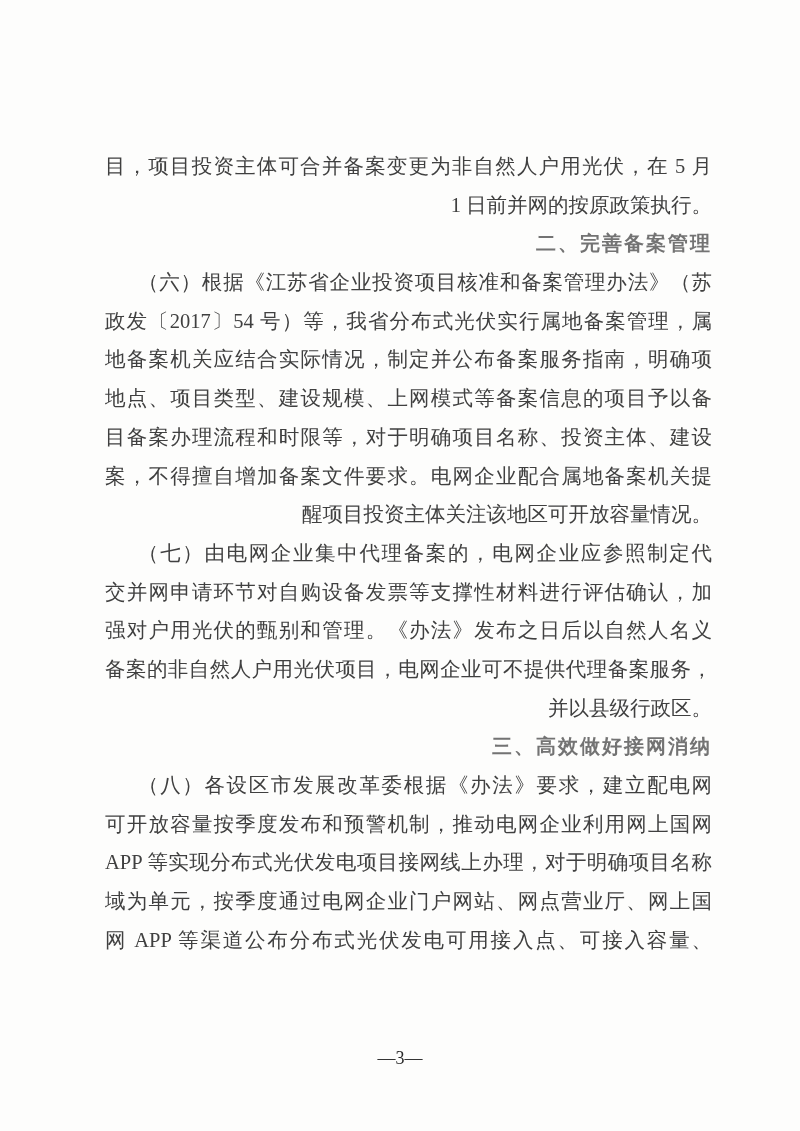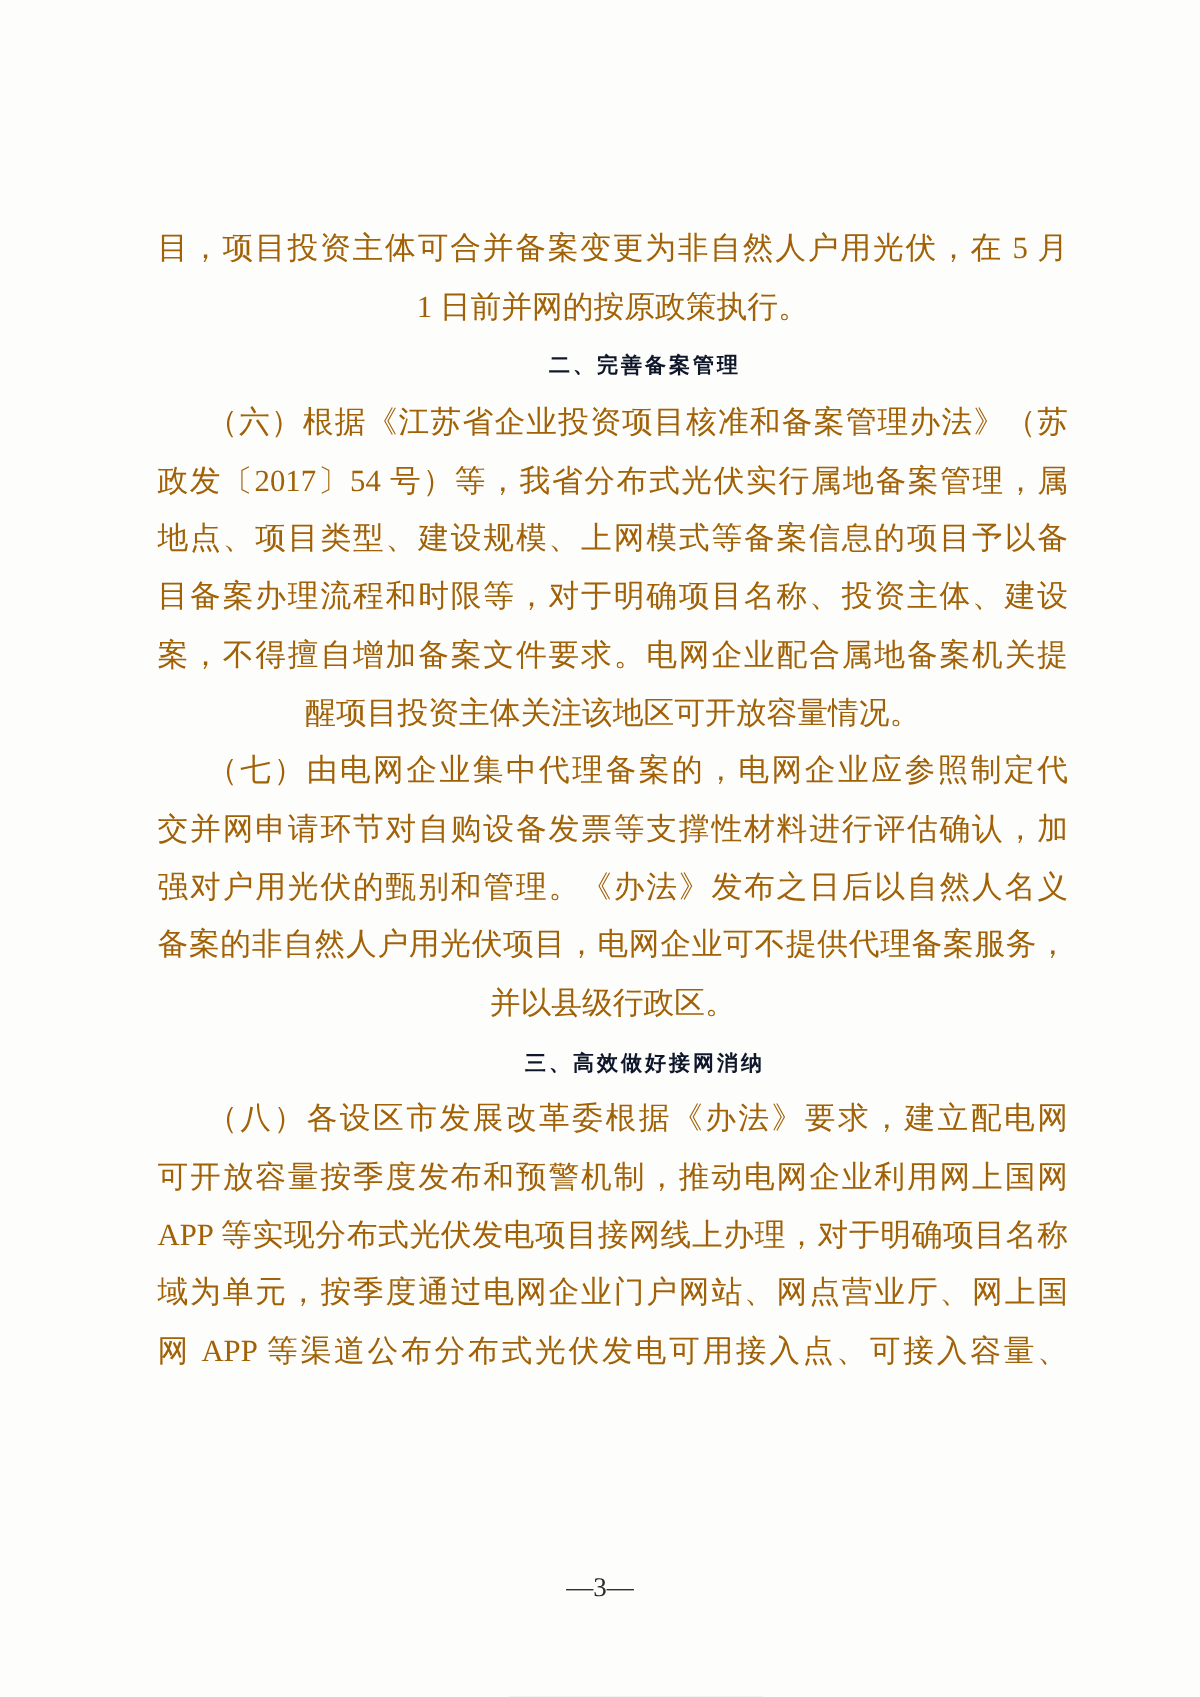--- a/index.html
+++ b/index.html
@@ -20,43 +20,43 @@
     position: absolute;
     left: 105px;
     top: 147px;
     width: 607px;
   }
   .line {
     height: 38.7px;
     line-height: 38.7px;
     font-size: 20.5px;
     white-space: nowrap;
-    color: #a16207;
+    color: #404040;
   }
   
   .line.justify {
     text-align: justify;
     text-align-last: justify;
   }
   
   .line.indent {
     text-indent: 33px;
   }
   
   .line.endline {
-    text-align: center;
+    text-align: right;
   }
   
   .line.heading {
     font-family: "Liberation Sans", "DejaVu Sans", sans-serif;
     font-weight: bold;
-    font-size: 14px;
-    color: #0f172a;
+    font-size: 20px;
+    color: #737373;
     text-indent: 43px;
-    text-align: center;
+    text-align: right;
     letter-spacing: 2px;
   }
   .footer {
     position: absolute;
     top: 1044px;
     left: 0;
     width: 100%;
     text-align: center;
     font-size: 18px;
     line-height: 28px;
@@ -67,20 +67,21 @@
 </head>
 <body>
 
 <div class="page">
   <div class="text-block">
       <div class="line justify">目，项目投资主体可合并备案变更为非自然人户用光伏，在 5 月</div>
       <div class="line endline">1 日前并网的按原政策执行。</div>
       <div class="line heading">二、完善备案管理</div>
       <div class="line justify indent">（六）根据《江苏省企业投资项目核准和备案管理办法》（苏</div>
       <div class="line justify">政发〔2017〕54 号）等，我省分布式光伏实行属地备案管理，属</div>
+      <div class="line justify">地备案机关应结合实际情况，制定并公布备案服务指南，明确项</div>
       <div class="line justify">地点、项目类型、建设规模、上网模式等备案信息的项目予以备</div>
       <div class="line justify">目备案办理流程和时限等，对于明确项目名称、投资主体、建设</div>
       <div class="line justify">案，不得擅自增加备案文件要求。电网企业配合属地备案机关提</div>
       <div class="line endline">醒项目投资主体关注该地区可开放容量情况。</div>
       <div class="line justify indent">（七）由电网企业集中代理备案的，电网企业应参照制定代</div>
       <div class="line justify">交并网申请环节对自购设备发票等支撑性材料进行评估确认，加</div>
       <div class="line justify">强对户用光伏的甄别和管理。《办法》发布之日后以自然人名义</div>
       <div class="line justify">备案的非自然人户用光伏项目，电网企业可不提供代理备案服务，</div>
       <div class="line endline">并以县级行政区。</div>
       <div class="line heading">三、高效做好接网消纳</div>

